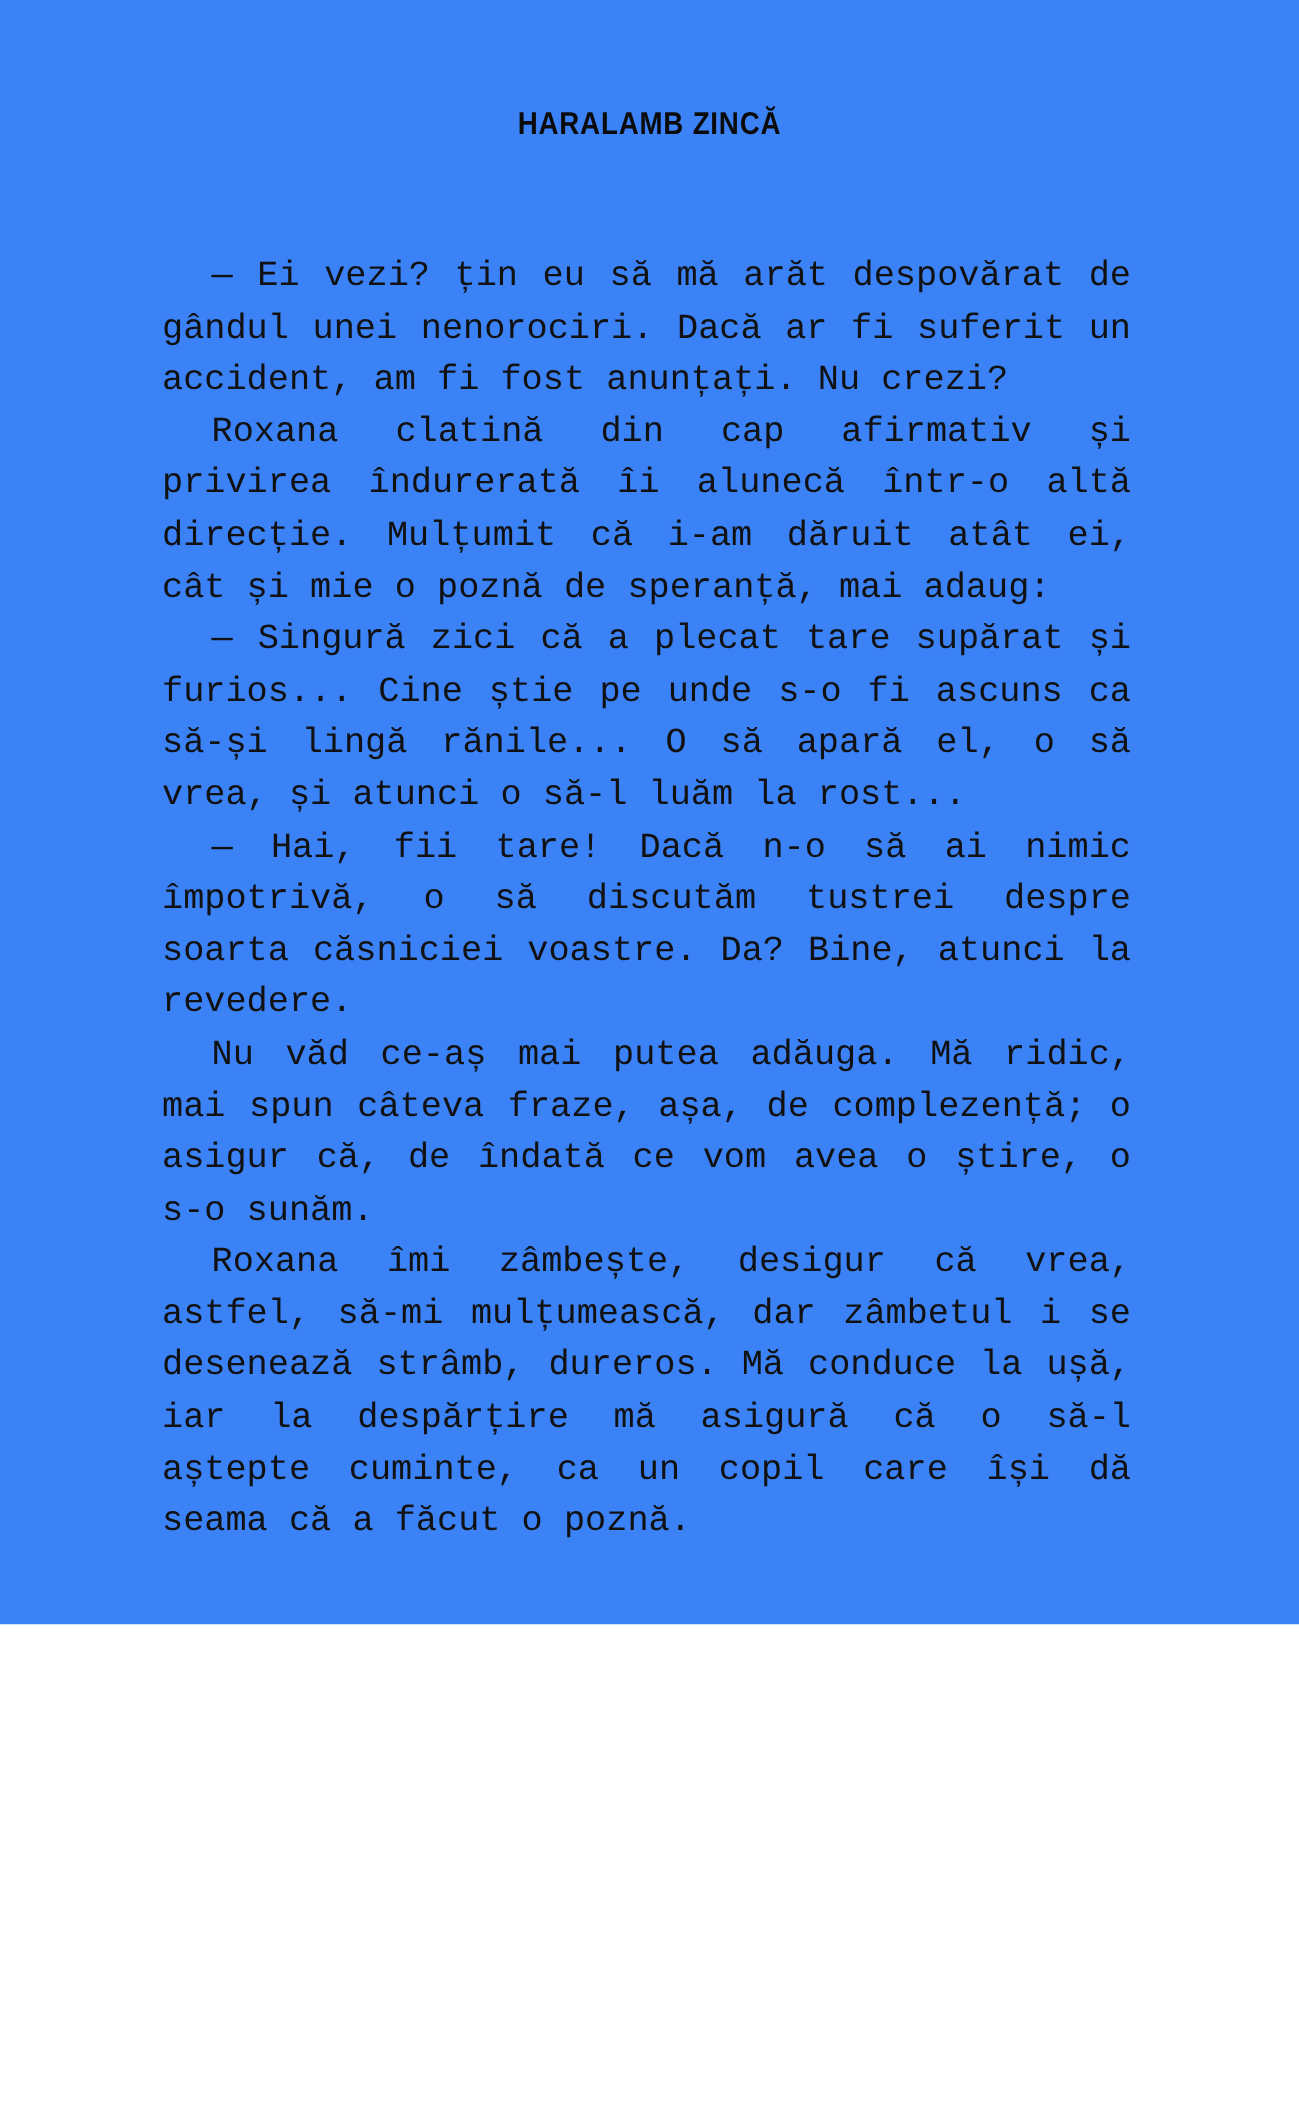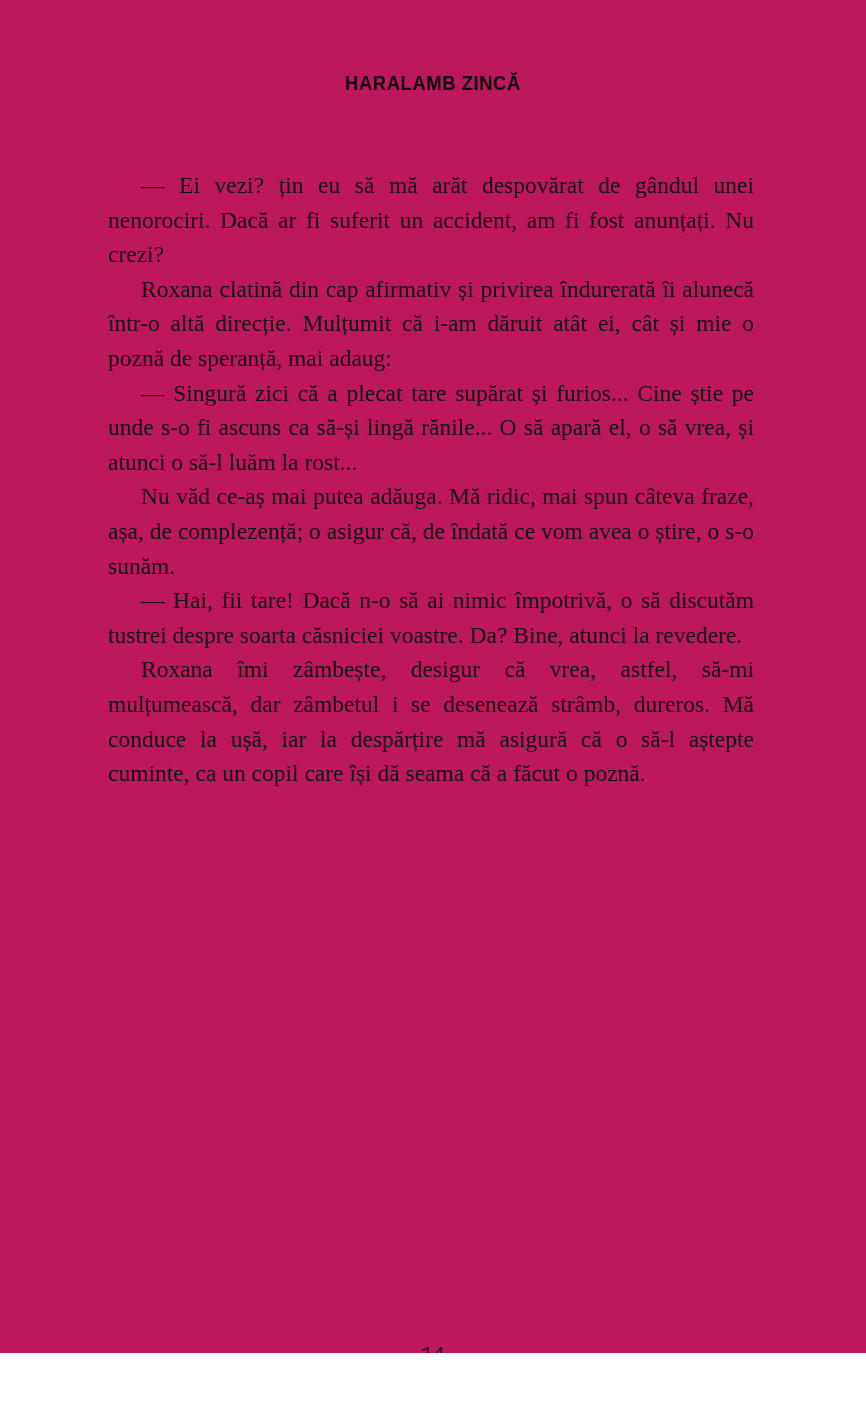--- a/index.html
+++ b/index.html
@@ -5,23 +5,23 @@
 <style>
   html, body {
     margin: 0;
     padding: 0;
     background: #ffffff;
   }
 
   .page {
     position: relative;
     width: 866px;
-    height: 1353px;
+    height: 1083px;
     margin: 0 auto;
-    background: #be185d;
+    background: #3b82f6;
     overflow: hidden;
     box-sizing: border-box;
   }
 
   
   .running-head {
     position: absolute;
     top: 70px;
     left: 0;
     right: 0;
@@ -36,21 +36,21 @@
     transform-origin: center center;
     white-space: nowrap;
   }
 
   
   .textblock {
     position: absolute;
     top: 168px;
     left: 108px;
     width: 646px;
-    font-family: Liberation Serif, serif;
+    font-family: Liberation Mono, monospace;
     font-size: 23.5px;
     line-height: 34.6px;
     color: #111111;
     text-align: justify;
     text-justify: inter-word;
     -webkit-hyphens: none;
     hyphens: none;
   }
 
   .textblock p {
@@ -82,20 +82,20 @@
 <body>
 
 <div class="page">
 
   <div class="running-head">HARALAMB ZINCĂ</div>
 
   <div class="textblock">
     <p>— Ei vezi? țin eu să mă arăt despovărat de gândul unei nenorociri. Dacă ar fi suferit un accident, am fi fost anunțați. Nu crezi?</p>
     <p>Roxana clatină din cap afirmativ și privirea îndurerată îi alunecă într-o altă direcție. Mulțumit că i-am dăruit atât ei, cât și mie o poznă de speranță, mai adaug:</p>
     <p>— Singură zici că a plecat tare supărat și furios... Cine știe pe unde s-o fi ascuns ca să-și lingă rănile... O să apară el, o să vrea, și atunci o să-l luăm la rost...</p>
+    <p>— Hai, fii tare! Dacă n-o să ai nimic împotrivă, o să discutăm tustrei despre soarta căsniciei voastre. Da? Bine, atunci la revedere.</p>
     <p>Nu văd ce-aș mai putea adăuga. Mă ridic, mai spun câteva fraze, așa, de complezență; o asigur că, de îndată ce vom avea o știre, o s-o sunăm.</p>
-    <p>— Hai, fii tare! Dacă n-o să ai nimic împotrivă, o să discutăm tustrei despre soarta căsniciei voastre. Da? Bine, atunci la revedere.</p>
     <p>Roxana îmi zâmbește, desigur că vrea, astfel, să-mi mulțumească, dar zâmbetul i se desenează strâmb, dureros. Mă conduce la ușă, iar la despărțire mă asigură că o să-l aștepte cuminte, ca un copil care își dă seama că a făcut o poznă.</p>
   </div>
 
   <div class="folio">14</div>
 
 </div>
 
 </body></html>

